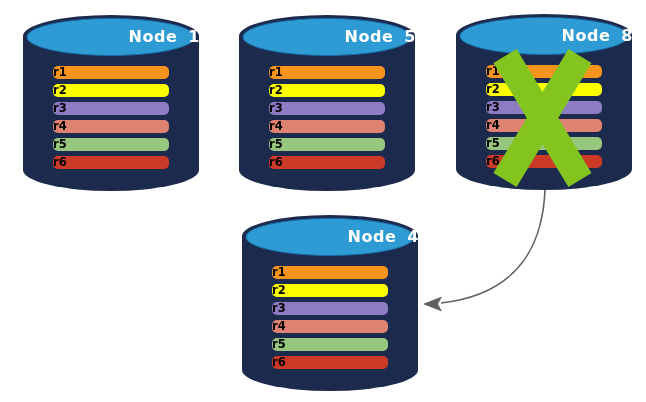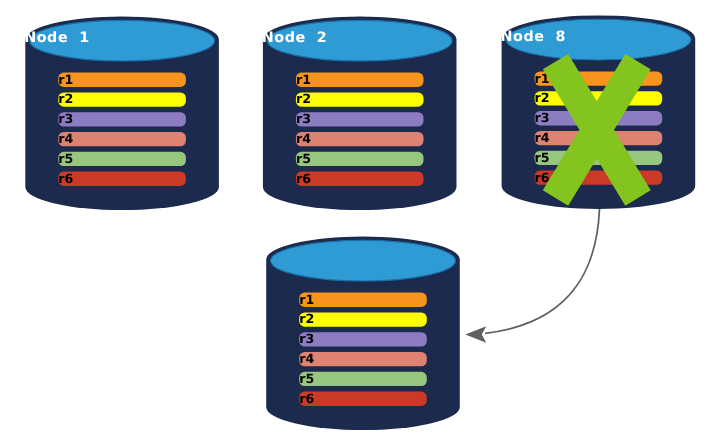--- a/index.html
+++ b/index.html
@@ -16,21 +16,21 @@
   .node{position:absolute;width:178px;height:178px;}
   .pos1{left:22px;top:14px;}
   .pos2{left:238px;top:14px;}
   .pos3{left:455px;top:13px;}
   .pos4{left:241px;top:214px;}
   .cyl{position:absolute;inset:0;width:178px;height:178px;}
   .cyl-body{fill:var(--cylinder-body,#1C2A4D);}
   .cyl-top{fill:var(--cylinder-top,#2E9BD5);stroke:var(--cylinder-top-edge,#1A6FA8);stroke-width:1;}
   .node-title{
     position:absolute;top:13px;left:0;right:0;
-    text-align:left;font-weight:bold;font-size:13px;
+    text-align:right;font-weight:bold;font-size:16px;
     color:var(--node-label-text,#ffffff);
     word-spacing:5px;letter-spacing:.5px;
   }
   .rows{
     position:absolute;left:31px;top:52px;width:116px;
     display:flex;flex-direction:column;gap:5px;
   }
   .row{
     height:13px;border-radius:5px;
     font-size:11.5px;line-height:13px;font-weight:bold;
@@ -66,21 +66,21 @@
       <div class="row" style="background-color: rgb(151, 198, 127);">r5</div>
       <div class="row" style="background-color: rgb(203, 57, 39);">r6</div>
     </div>
   </div>
 
   <div class="node pos2">
     <svg class="cyl" viewBox="0 0 178 178">
       <path class="cyl-body" d="M1,22 A88,21 0 0 1 177,22 L177,156 A88,21 0 0 1 1,156 Z"></path>
       <ellipse class="cyl-top" cx="89" cy="23" rx="84" ry="18.5"></ellipse>
     </svg>
-    <div class="node-title">Node 2</div>
+    <div class="node-title">Node 5</div>
     <div class="rows">
       <div class="row" style="background-color: rgb(247, 148, 29);">r1</div>
       <div class="row" style="background-color: rgb(253, 255, 0);">r2</div>
       <div class="row" style="background-color: rgb(142, 124, 195);">r3</div>
       <div class="row" style="background-color: rgb(222, 130, 113);">r4</div>
       <div class="row" style="background-color: rgb(151, 198, 127);">r5</div>
       <div class="row" style="background-color: rgb(203, 57, 39);">r6</div>
     </div>
   </div>
 
@@ -102,20 +102,21 @@
       <line x1="50" y1="43" x2="125" y2="167"></line>
       <line x1="125" y1="43" x2="50" y2="167"></line>
     </svg>
   </div>
 
   <div class="node pos4">
     <svg class="cyl" viewBox="0 0 178 178">
       <path class="cyl-body" d="M1,22 A88,21 0 0 1 177,22 L177,156 A88,21 0 0 1 1,156 Z"></path>
       <ellipse class="cyl-top" cx="89" cy="23" rx="84" ry="18.5"></ellipse>
     </svg>
+    <div class="node-title">Node 4</div>
     <div class="rows">
       <div class="row" style="background-color: rgb(247, 148, 29);">r1</div>
       <div class="row" style="background-color: rgb(253, 255, 0);">r2</div>
       <div class="row" style="background-color: rgb(142, 124, 195);">r3</div>
       <div class="row" style="background-color: rgb(222, 130, 113);">r4</div>
       <div class="row" style="background-color: rgb(151, 198, 127);">r5</div>
       <div class="row" style="background-color: rgb(203, 57, 39);">r6</div>
     </div>
   </div>
 

